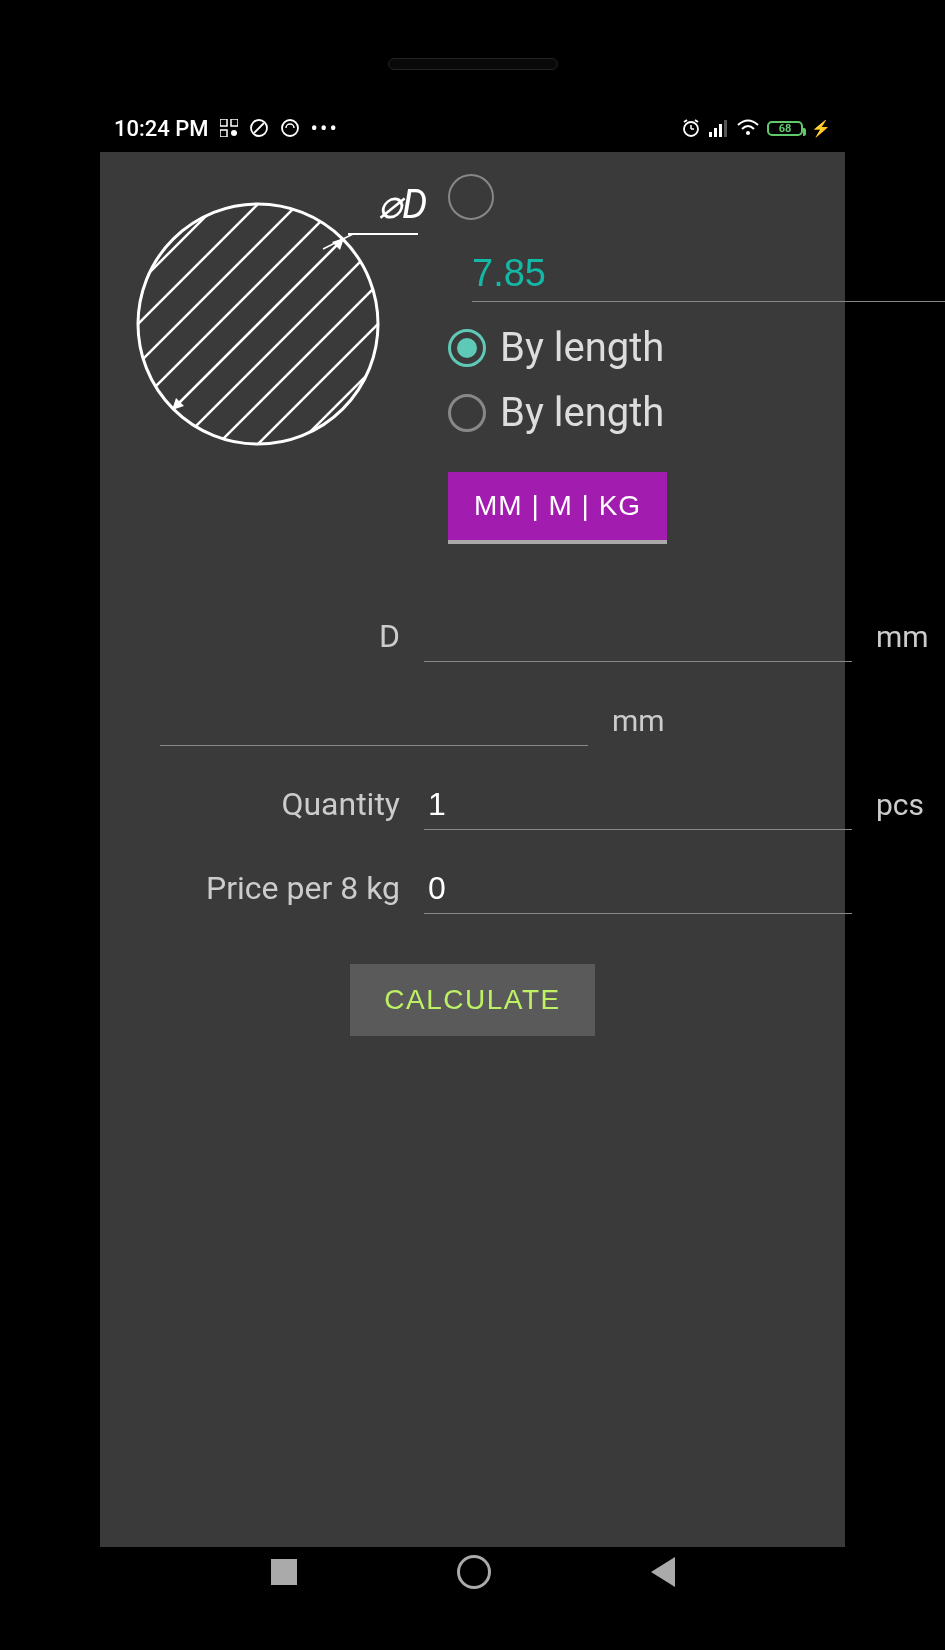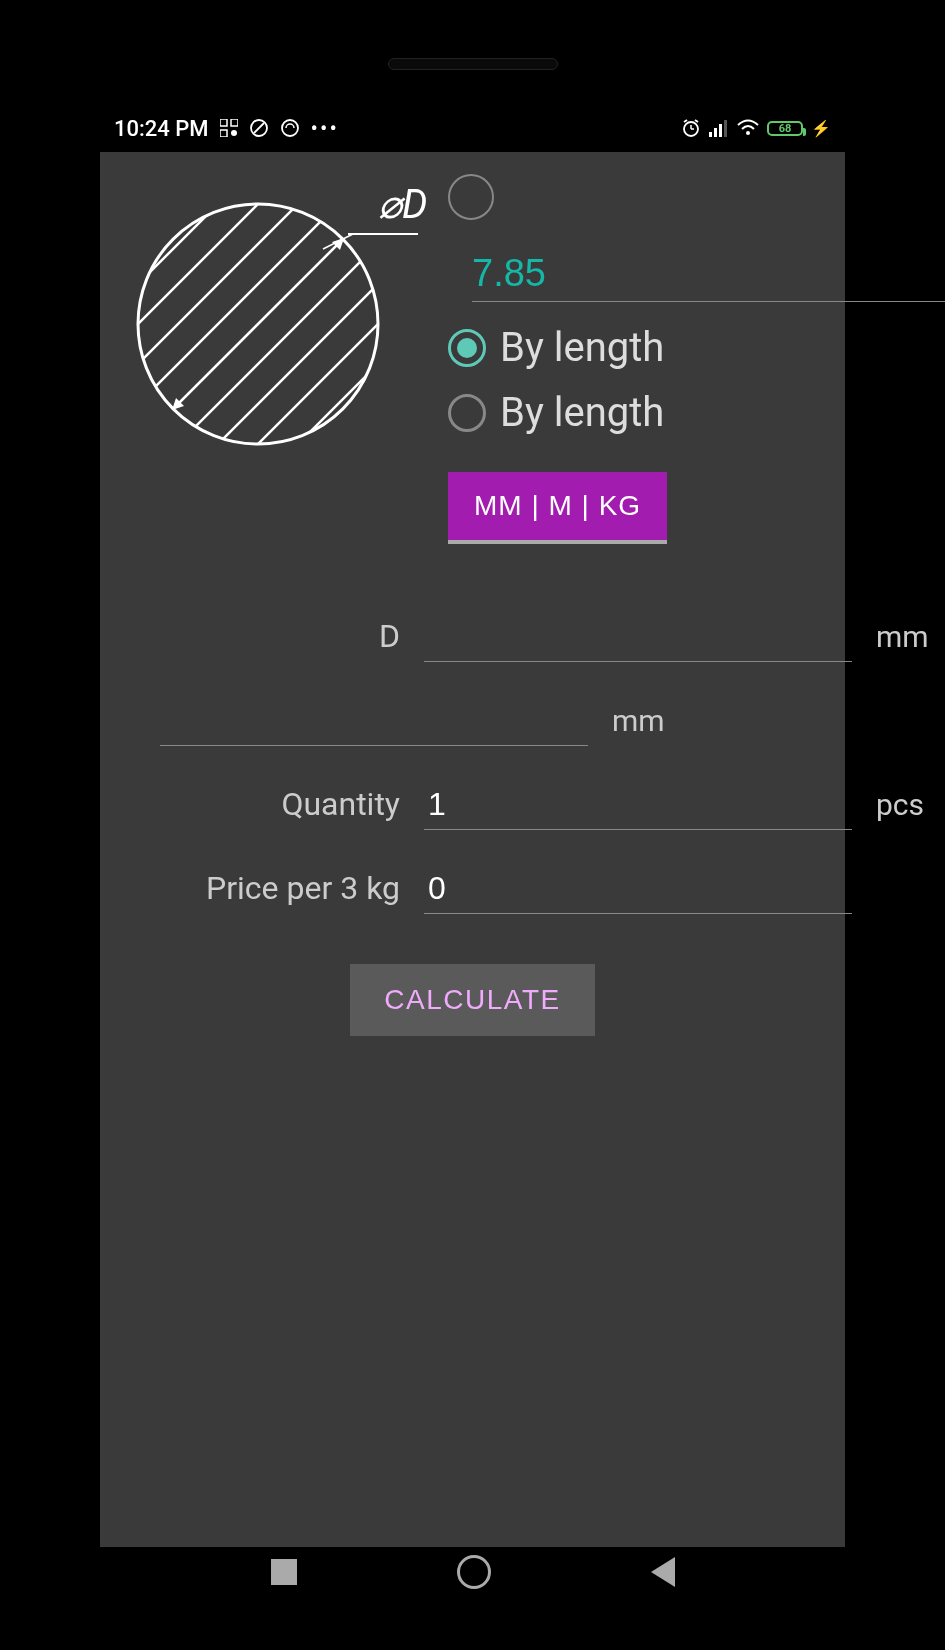--- a/index.html
+++ b/index.html
@@ -193,21 +193,21 @@
       width: 0; height: 0;
       border-left: 8px solid transparent;
       border-right: 8px solid transparent;
       border-top: 10px solid #888;
       margin-left: 24px;
     }
     .calc-btn {
       margin: 50px auto 1px;
       display: block;
       background: #5a5a5a;
-      color: #f0abfc;
+      color: #bef264;
       font-size: 28px;
       font-weight: 500;
       padding: 20px 34px;
       border: none;
       letter-spacing: 1.5px;
     }
     .nav-bar {
       position: absolute;
       bottom: 28px;
       left: 0;
@@ -372,21 +372,21 @@
           <span>mm</span>
 
         </span>
       </div>
       <div class="input-row">
         <span class="input-label">Quantity</span>
         <input class="input-field" value="1" style="">
         <span class="input-unit">pcs</span>
       </div>
       <div class="input-row">
-        <span class="input-label">Price per 3 kg</span>
+        <span class="input-label">Price per 8 kg</span>
         <input class="input-field" value="0" style="">
         <span class="input-unit"></span>
       </div>
     </div>
 
     <button class="calc-btn">CALCULATE</button>
 
   </div>
 
   <div class="nav-bar">

